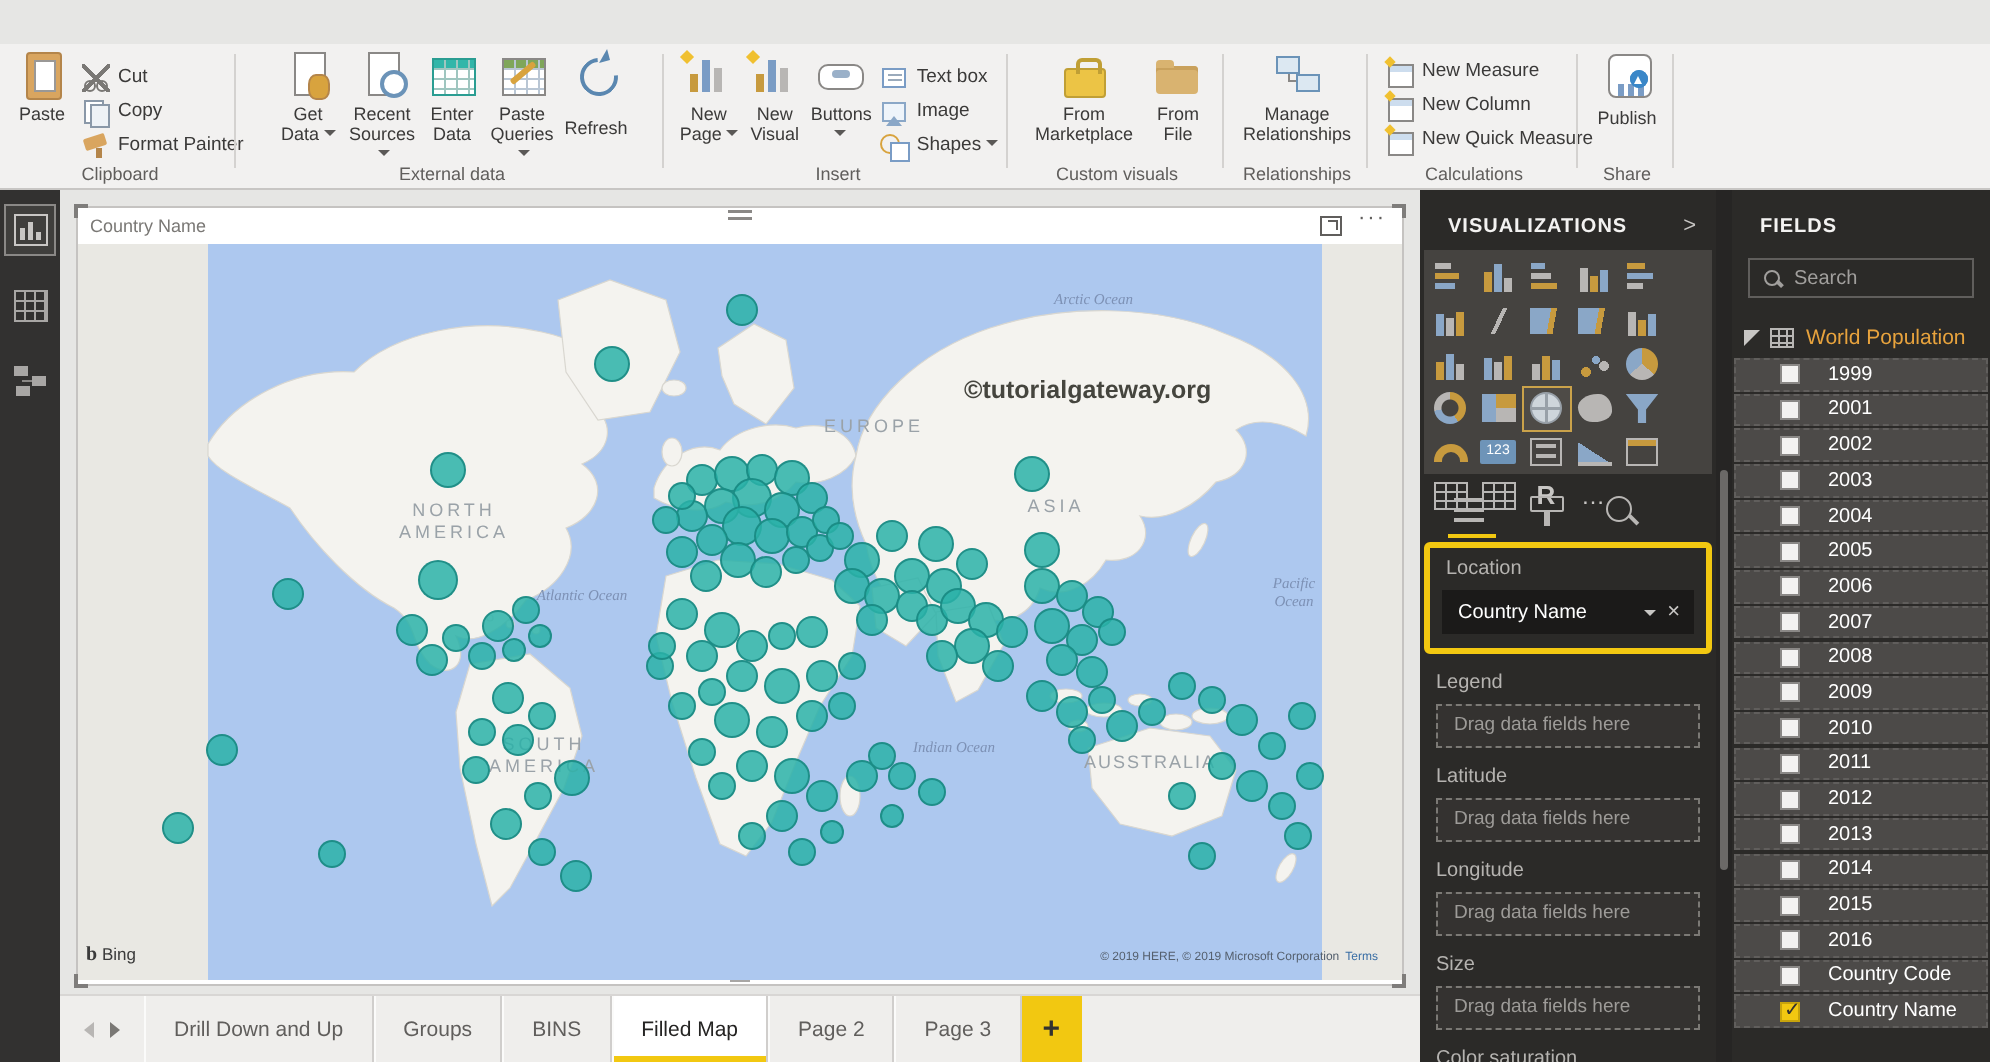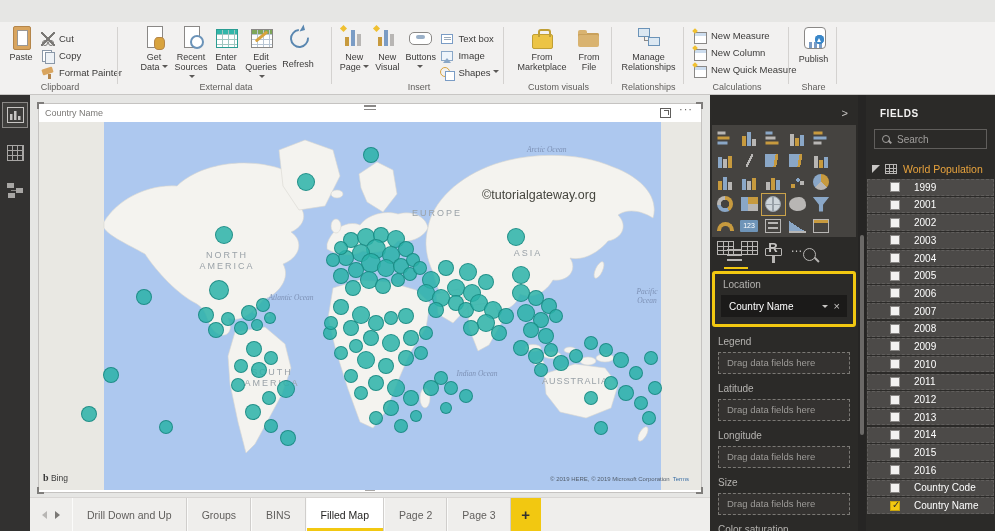--- a/index.html
+++ b/index.html
@@ -119,21 +119,21 @@
   .h-br{right:-2px;bottom:-2px;border-right:2px solid #7f7d7b;border-bottom:2px solid #7f7d7b;}
   #dragTop{position:absolute;left:50%;top:1px;width:12px;height:5px;margin-left:-6px;
     background:repeating-linear-gradient(#8a8886 0 1.5px,transparent 1.5px 3.5px);}
   #dragBottom{position:absolute;left:50%;bottom:1px;width:10px;height:4px;margin-left:-5px;background:#a8a6a4;}
 
   #mapArea{position:absolute;left:0;top:18px;width:662px;height:368px;background:#e9e8e3;overflow:hidden;}
   #ocean{position:absolute;left:65px;top:0;width:557px;height:368px;background:#adc8ef;}
   #landSvg{position:absolute;left:0;top:0;}
   .mlabel{position:absolute;color:#9aa2a8;font-size:9px;letter-spacing:2px;text-align:center;line-height:11px;}
   .olabel{position:absolute;color:#7d91b5;font-size:7.5px;font-style:italic;font-family:"Liberation Serif",serif;text-align:center;line-height:8.5px;}
-  #watermark{position:absolute;left:443px;top:66px;font-size:12.5px;font-weight:normal;color:#45453e;}
+  #watermark{position:absolute;left:443px;top:66px;font-size:12.5px;font-weight:bold;color:#45453e;}
   .bub{position:absolute;border-radius:50%;background:rgba(42,178,168,0.85);border:1px solid rgba(23,133,125,0.8);transform:translate(-50%,-50%);}
   #bingLogo{position:absolute;left:4px;top:350px;font-size:8.5px;color:#3b3b3b;}
   #bingLogo b{font-size:10px;font-family:"Liberation Serif",serif;}
   #mapCopy{position:absolute;right:12px;top:354px;font-size:6px;color:#55606e;}
   #mapCopy .terms{color:#3a6ea5;margin-left:3px;}
 
   
   #pagebar{position:absolute;left:30px;top:497px;width:680px;height:34px;background:#efeeec;border-top:1px solid #d8d6d4;display:flex;align-items:stretch;}
   .navarrows{display:flex;align-items:center;gap:8px;padding:0 8px;}
   .tri{width:0;height:0;border:4px solid transparent;}
@@ -261,21 +261,21 @@
         <div class="bigbtn">
           <div class="ri ri-page ri-recent"></div>
           <div class="biglabel"><span>Recent Sources</span><span class="car"></span></div>
         </div>
         <div class="bigbtn w30">
           <div class="ri ri-table"></div>
           <div class="biglabel"><span>Enter Data</span></div>
         </div>
         <div class="bigbtn">
           <div class="ri ri-editq"></div>
-          <div class="biglabel"><span>Edit Queries</span><span class="car"></span></div>
+          <div class="biglabel"><span>Paste Queries</span><span class="car"></span></div>
         </div>
         <div class="bigbtn">
           <div class="ri ri-refresh"></div>
           <div class="biglabel" style="margin-top:8px;"><span>Refresh</span></div>
         </div>
       </div>
       <div class="glabel">External data</div>
       <div class="gdiv"></div>
     </div>
 
@@ -583,20 +583,21 @@
         <div class="ptab">Groups</div>
         <div class="ptab">BINS</div>
         <div class="ptab active">Filled Map</div>
         <div class="ptab">Page 2</div>
         <div class="ptab">Page 3</div>
       </div>
     <div id="addPage">+</div>
   </div>
 
   <div id="vizPanel">
+    <div class="ptitle">VISUALIZATIONS</div>
     <div id="vizChevron">&gt;</div>
     <div id="gallery">
         <div class="gcell">
           <div class="gic rot">
             <i style="height: 8px; background: rgb(184, 182, 180);"></i>
             <i style="height: 12px; background: rgb(199, 154, 62);"></i>
             <i style="height: 10px; background: rgb(138, 167, 199);"></i>
           </div>
         </div>
         <div class="gcell">

